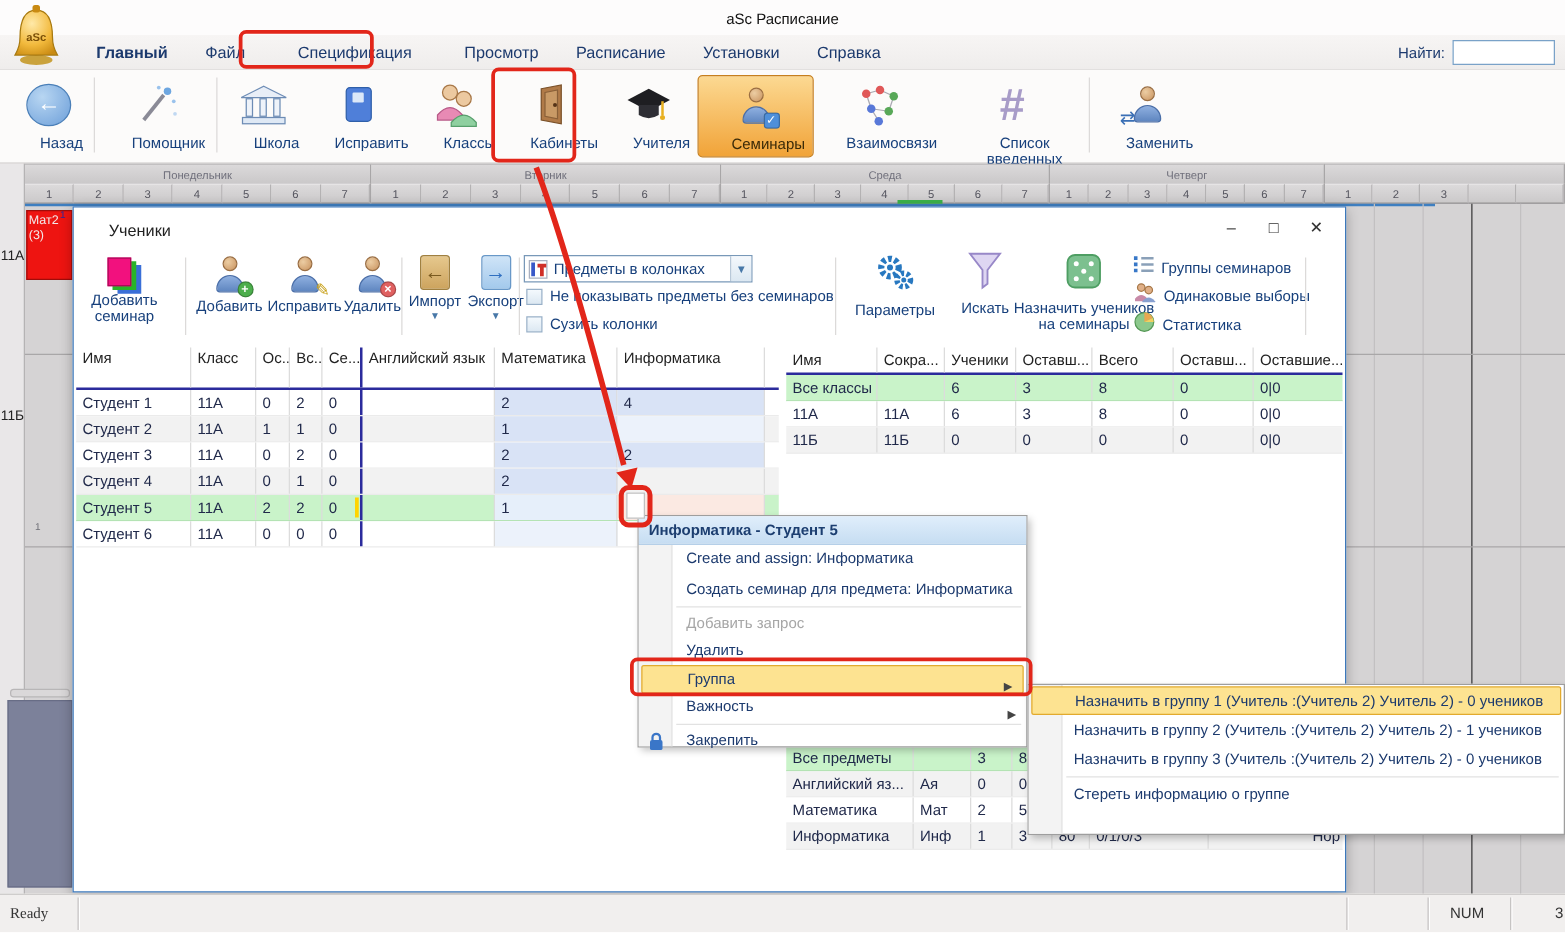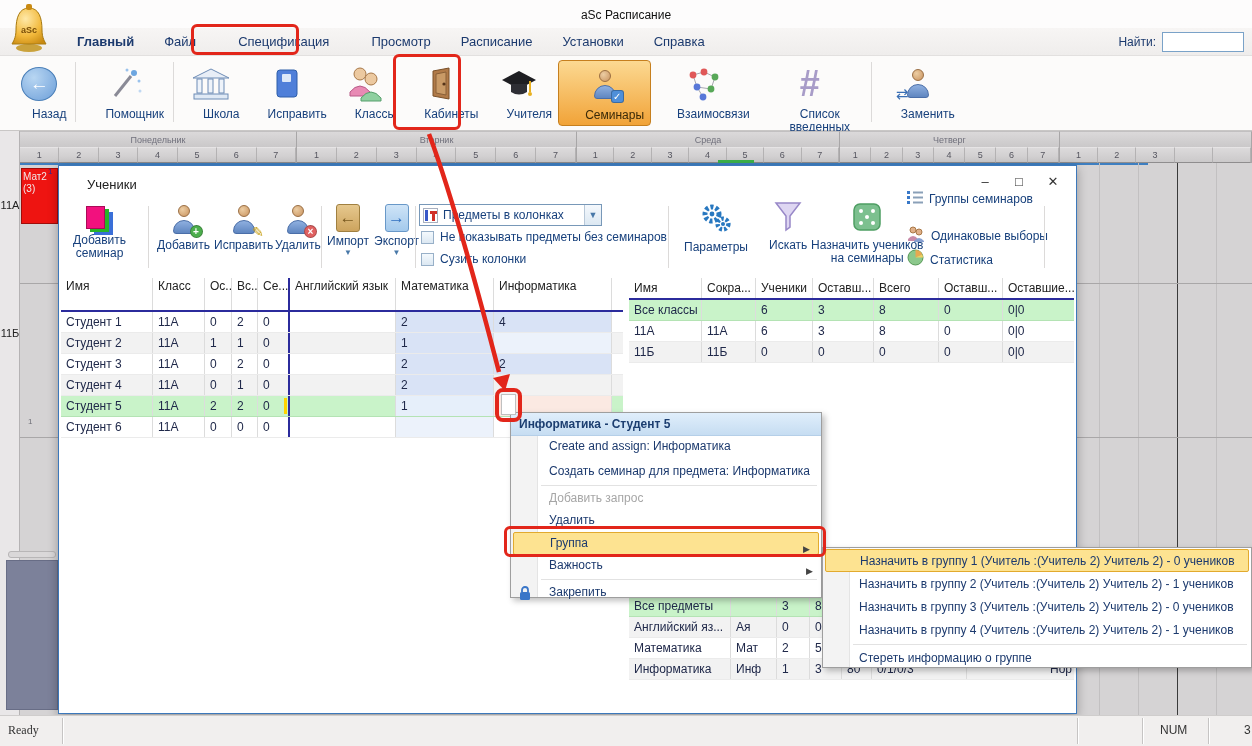--- a/index.html
+++ b/index.html
@@ -486,21 +486,21 @@
             <rect x="3" y="2" width="26" height="26" rx="6" fill="#7cc08f" stroke="#4e9e63" stroke-width="1.5"></rect>
             <circle cx="10" cy="9" r="2" fill="#fff"></circle>
             <circle cx="16" cy="15" r="2" fill="#fff"></circle>
             <circle cx="22" cy="21" r="2" fill="#fff"></circle>
             <circle cx="22" cy="9" r="2" fill="#fff"></circle>
             <circle cx="10" cy="21" r="2" fill="#fff"></circle>
           </svg>
       </div>
       <span class="dlabel"><span>Назначить учеников</span><br><span>на семинары</span></span>
     </div>
-    <div class="trio-row" style="left:848px; top:24px;">
+    <div class="trio-row" style="left:848px; top:38px;">
       <span><svg width="16" height="14">
             <rect x="0" y="1" width="3" height="3" fill="#3878c8"></rect>
             <rect x="0" y="6" width="3" height="3" fill="#3878c8"></rect>
             <rect x="0" y="11" width="3" height="3" fill="#3878c8"></rect>
             <line x1="6" y1="2.5" x2="16" y2="2.5" stroke="#8aa0b8" stroke-width="2"></line>
             <line x1="6" y1="7.5" x2="16" y2="7.5" stroke="#8aa0b8" stroke-width="2"></line>
             <line x1="6" y1="12.5" x2="16" y2="12.5" stroke="#8aa0b8" stroke-width="2"></line>
           </svg></span>
       <span class="tlab">Группы семинаров</span>
     </div>
@@ -706,21 +706,20 @@
           </svg></span>
       <span>Закрепить</span>
     </div>
   </div>
 
   <div class="abs smenu">
     <div class="gutterbg"></div>
     <div class="sm-item hl">Назначить в группу 1 (Учитель :(Учитель 2) Учитель 2) - 0 учеников</div>
     <div class="sm-item">Назначить в группу 2 (Учитель :(Учитель 2) Учитель 2) - 1 учеников</div>
     <div class="sm-item">Назначить в группу 3 (Учитель :(Учитель 2) Учитель 2) - 0 учеников</div>
-    <div class="sm-item">Назначить в группу 4 (Учитель :(Учитель 2) Учитель 2) - 1 учеников</div>
     <div class="sm-sep"></div>
     <div class="sm-item">Стереть информацию о группе</div>
   </div>
 
   <div class="abs red-rect" style="left:191px; top:24px; width:108px; height:31px;"></div>
   <div class="abs red-rect" style="left:393px; top:54px; width:68px; height:76px;"></div>
   <div class="abs red-rect" style="left:495px; top:388px; width:27px; height:34px; border-width:4px; border-radius:8px;"></div>
   <div class="abs red-rect" style="left:504px; top:526px; width:322px; height:31px;"></div>
   <svg class="abs arrow-svg">
     <path d="M 429 134 C 452 195 479 295 499 372" fill="none" stroke="#e2261a" stroke-width="4.5"></path>

